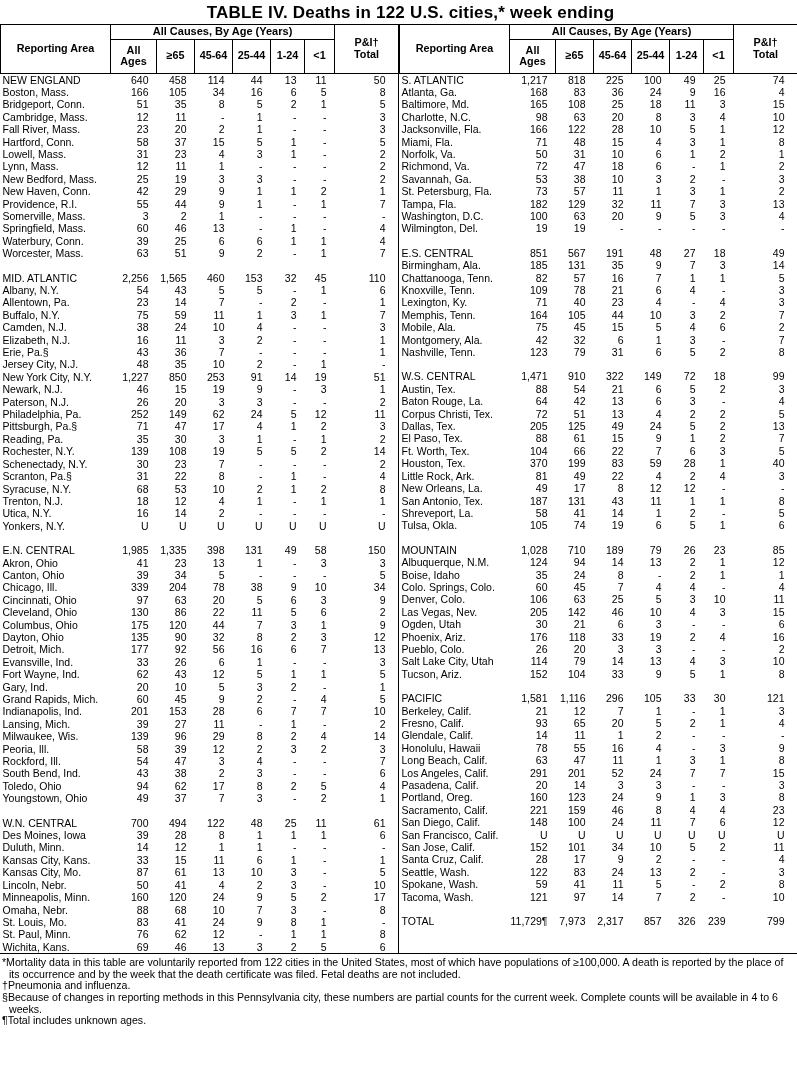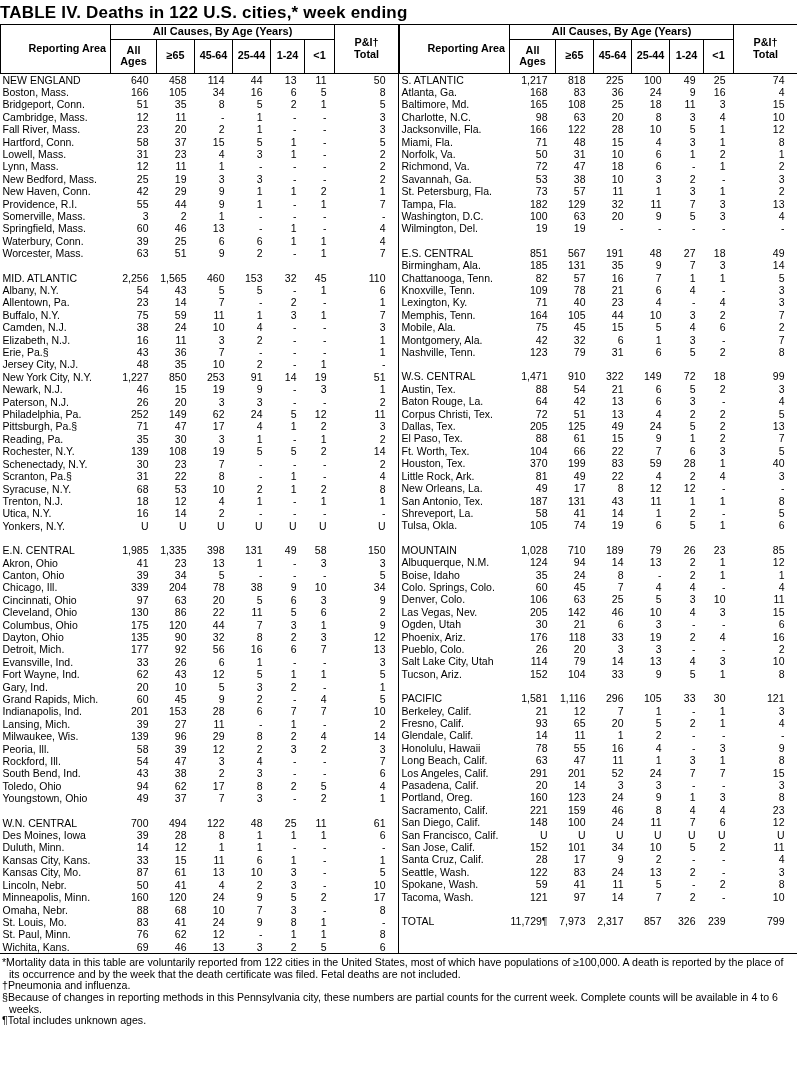--- a/index.html
+++ b/index.html
@@ -3,21 +3,21 @@
 <meta charset="utf-8">
 <style>
   * { box-sizing: border-box; }
   html, body {
     margin: 0; padding: 0;
     width: 797px; height: 1089px;
     background: #fff; color: #000;
     font-family: "Liberation Sans", sans-serif;
     overflow: hidden;
   }
-  .title-block { padding-top: 4px; }
+  .title-block { text-align: center; padding-top: 4px; padding-left: 24px; }
   .title-line { font-weight: bold; font-size: 17px; line-height: 18px; letter-spacing: 0.2px; }
   .tables {
     display: flex; margin-top: 2px;
     border-bottom: 1.5px solid #000;
   }
   .panel { width: 398px; }
   .panel.right { border-left: 1px solid #000; }
   table { border-collapse: collapse; table-layout: fixed; width: 398px; }
   .panel.right table { width: 397px; }
   col.c-area { width: 110px; }
@@ -28,21 +28,21 @@
   col.c-124  { width: 34px; }
   col.c-lt1  { width: 30px; }
   col.c-pi   { width: 64px; }
   thead th {
     border: 1px solid #000;
     font-weight: bold;
     font-size: 10.8px; line-height: 11.5px;
     padding: 1px 4px;
     text-align: center; vertical-align: middle;
   }
-  thead th.area-h { text-align: right; padding-left: 4px; }
+  thead th.area-h { text-align: center; padding-left: 4px; }
   thead th.causes-h { font-size: 11px; height: 14px; }
   thead tr.age-row th { height: 34px; }
   tbody td {
     font-size: 10.5px; line-height: 12.4px;
     padding: 0; white-space: nowrap; overflow: hidden;
   }
   tbody td.area { text-align: left; padding-left: 2px; }
   tbody td.num  { text-align: right; padding-right: 8px; }
   tbody td.num:last-child { padding-right: 13px; }
   tbody tr.spacer td { height: 12px; }

